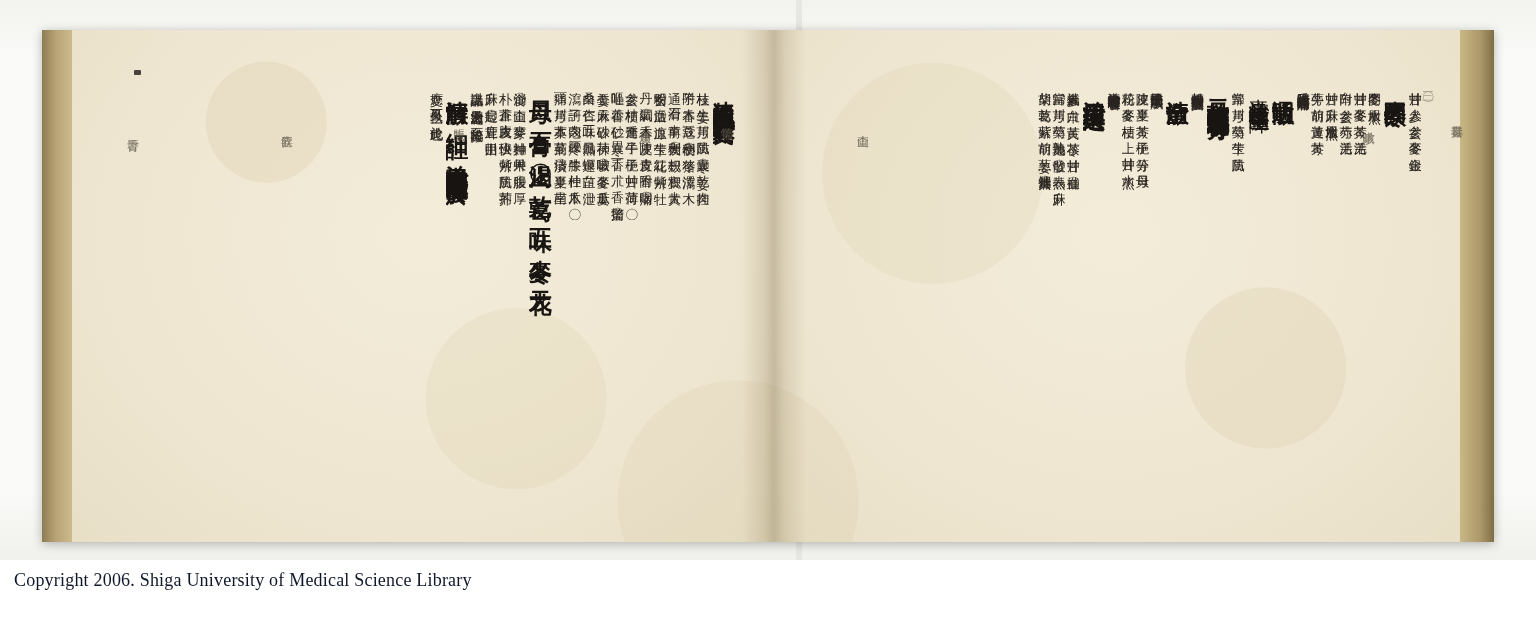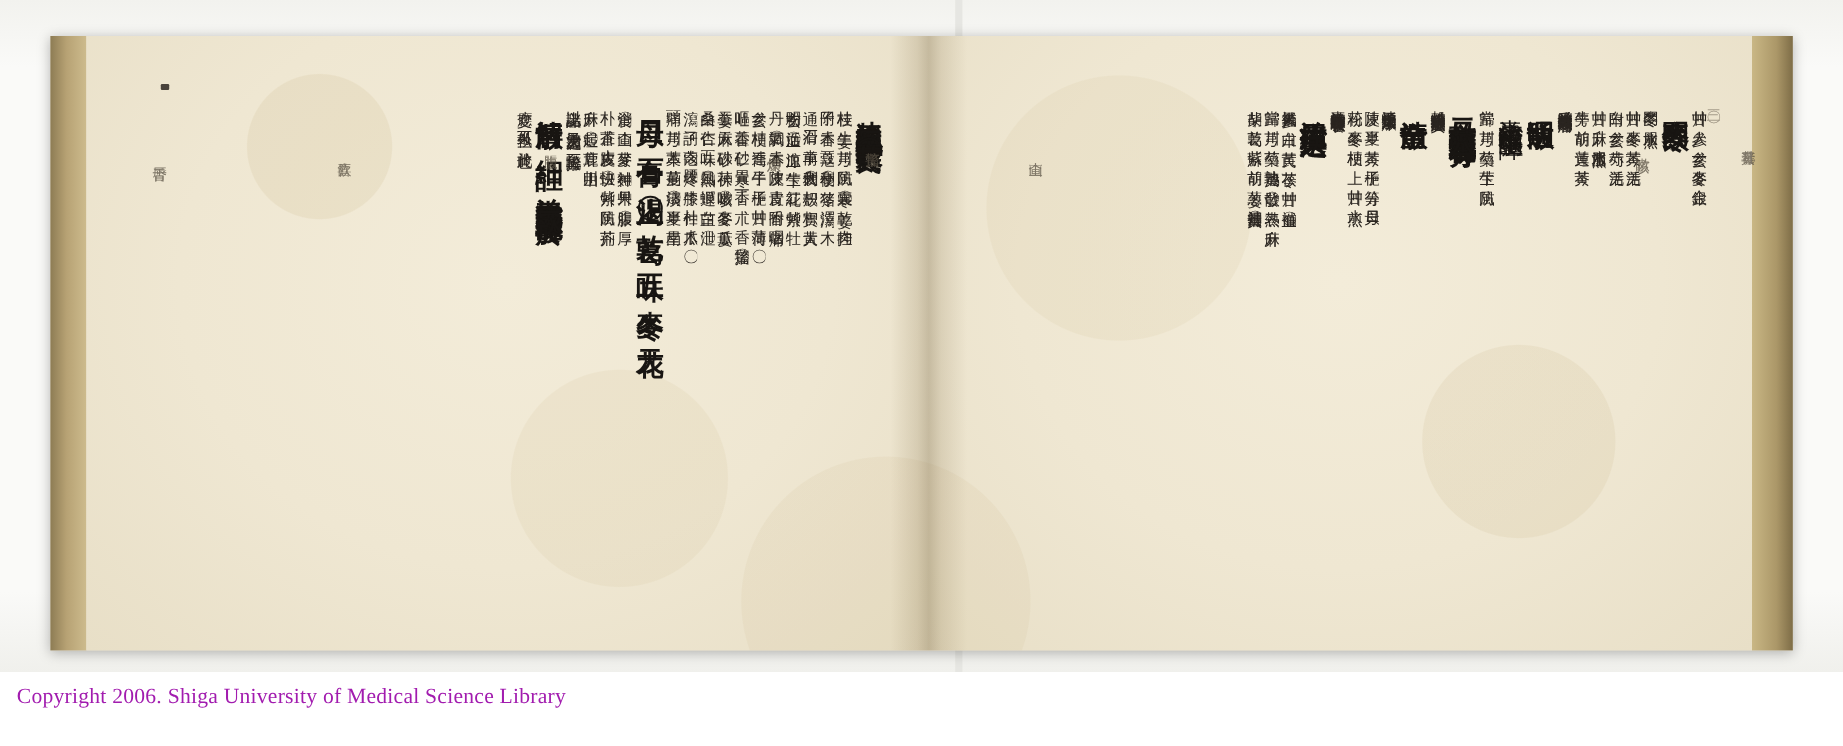--- a/index.html
+++ b/index.html
@@ -191,21 +191,21 @@
     width: 1536px;
     height: 62px;
     background: #ffffff;
   }
   #copyright .line {
     position: absolute;
     left: 14px;
     top: 10px;
     font-family: "Liberation Serif", serif;
     font-size: 18px;
-    color: #a21caf;
+    color: #0f172a;
     letter-spacing: .2px;
   }
 </style>
 </head>
 <body>
 
 <div id="scan">
 
   <div class="backdrop"></div>
   <div class="backdrop-shade"></div>

